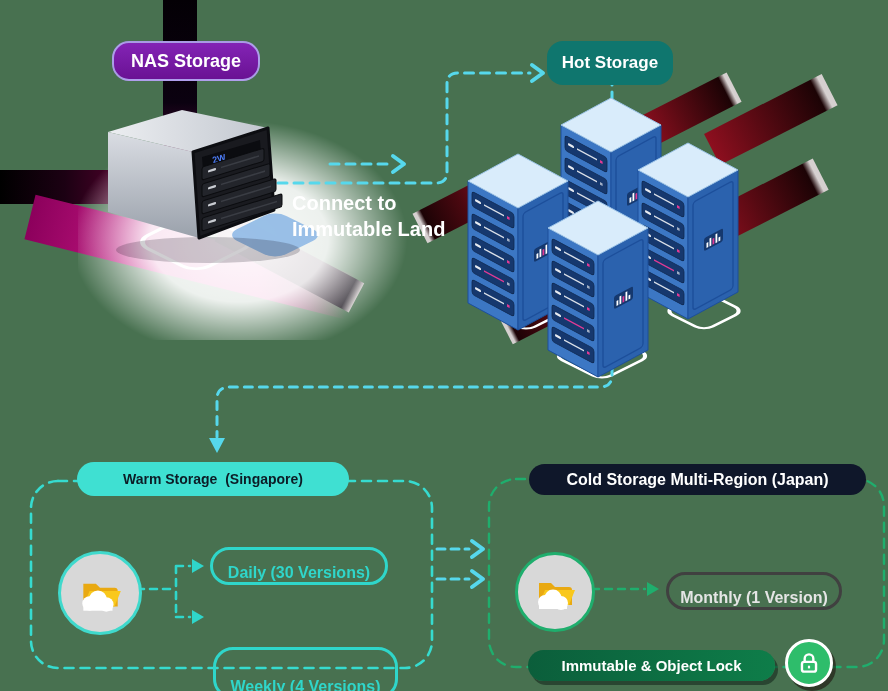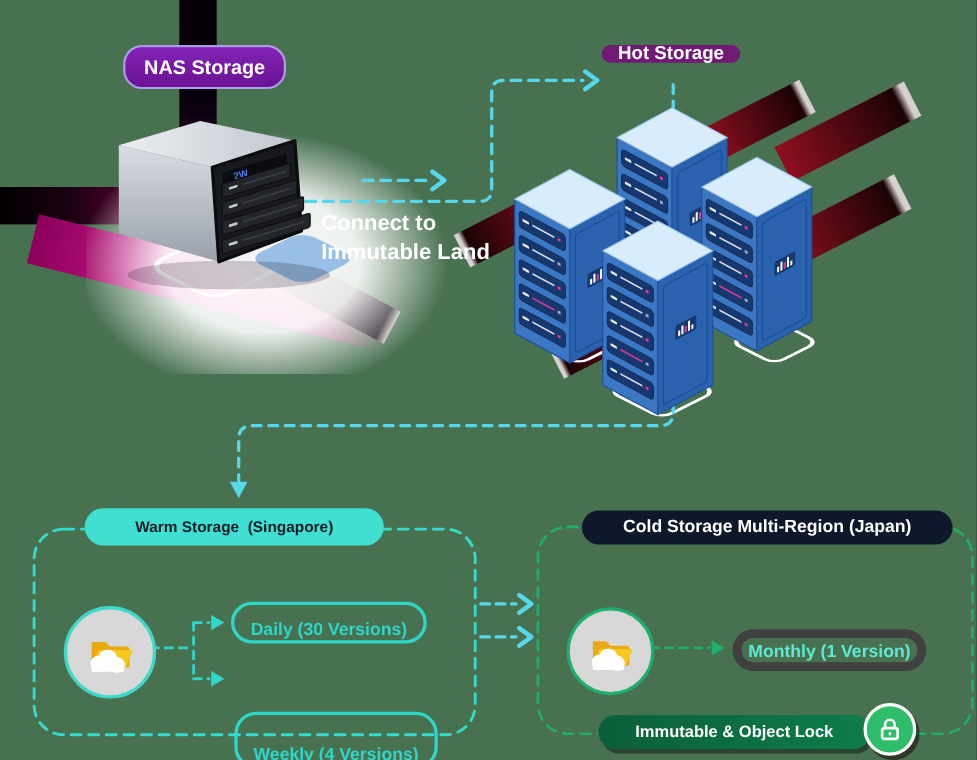--- a/index.html
+++ b/index.html
@@ -43,35 +43,35 @@
   #nas-art{left:78px;top:100px;z-index:5;}
   #servers-art{left:423px;top:86px;z-index:5;}
   #note{left:292px;top:190px;width:240px;z-index:6;color:#fff;font-weight:bold;
         font-size:20px;line-height:1.3;}
   
   .badge{position:absolute;display:flex;align-items:center;justify-content:center;
     font-weight:bold;z-index:7;box-sizing:border-box;}
   #badge-nas{left:112px;top:41px;width:148px;height:40px;border-radius:17px;
     background:linear-gradient(180deg,#8324b5,#6a1294);border:2px solid rgba(190,200,255,.75);
     color:#fff;font-size:18px;}
-  #badge-hot{left:547px;top:41px;width:126px;height:16px;border-radius:16px;
-    background:#701a75;color:#fff;font-size:17px;align-items:center;}
+  #badge-hot{left:547px;top:41px;width:126px;height:44px;border-radius:16px;
+    background:#0f766e;color:#fff;font-size:17px;align-items:center;}
   #badge-warm{left:77px;top:462px;width:272px;height:34px;border-radius:18px;
     background:#3fe0d2;color:#0c1c26;font-size:14px;}
   #badge-cold{left:529px;top:464px;width:337px;height:31px;border-radius:16px;
     background:#0f172a;color:#fff;font-size:16px;}
-  #badge-lock{left:544px;top:650px;width:247px;height:31px;border-radius:16px;
+  #badge-lock{left:528px;top:650px;width:247px;height:31px;border-radius:16px;
     background:linear-gradient(90deg,#0b5e3b,#0e7d49);color:#fff;font-size:15px;
     box-shadow:3px 4px 0 rgba(10,26,18,.5);}
   .pill{position:absolute;display:flex;align-items:flex-end;justify-content:center;
     border-radius:20px;font-weight:bold;font-size:16px;background:transparent;z-index:7;
     box-sizing:border-box;}
   #pill-daily{left:210px;top:547px;width:178px;height:38px;border:3px solid #2fd6ca;color:#2fd6ca;}
   #pill-weekly{left:213px;top:599px;width:185px;height:52px;border:3px solid #2fd6ca;color:#2fd6ca;margin-top:48px;}
-  #pill-monthly{left:666px;top:572px;width:176px;height:38px;border:8px solid #404040;color:#5eead4;}
+  #pill-monthly{left:666px;top:572px;width:176px;height:38px;border:3px solid #404040;color:#e5e5e5;}
   .folder-circle{position:absolute;border-radius:50%;background:#d8d8d8;z-index:7;
     display:flex;align-items:center;justify-content:center;}
   #folder-warm{left:58px;top:551px;width:78px;height:78px;border:3px solid #3fd9cc;}
   #folder-cold{left:515px;top:552px;width:74px;height:74px;border:3px solid #1fae6d;}
   #lock-circle{left:785px;top:639px;width:48px;height:48px;border-radius:50%;z-index:8;
     background:#2ebd6b;border:3px solid #fff;box-sizing:border-box;
     display:flex;align-items:center;justify-content:center;
     box-shadow:3px 4px 0 rgba(25,10,8,.55);}
   .ws-pre{white-space:pre;}
 </style>

